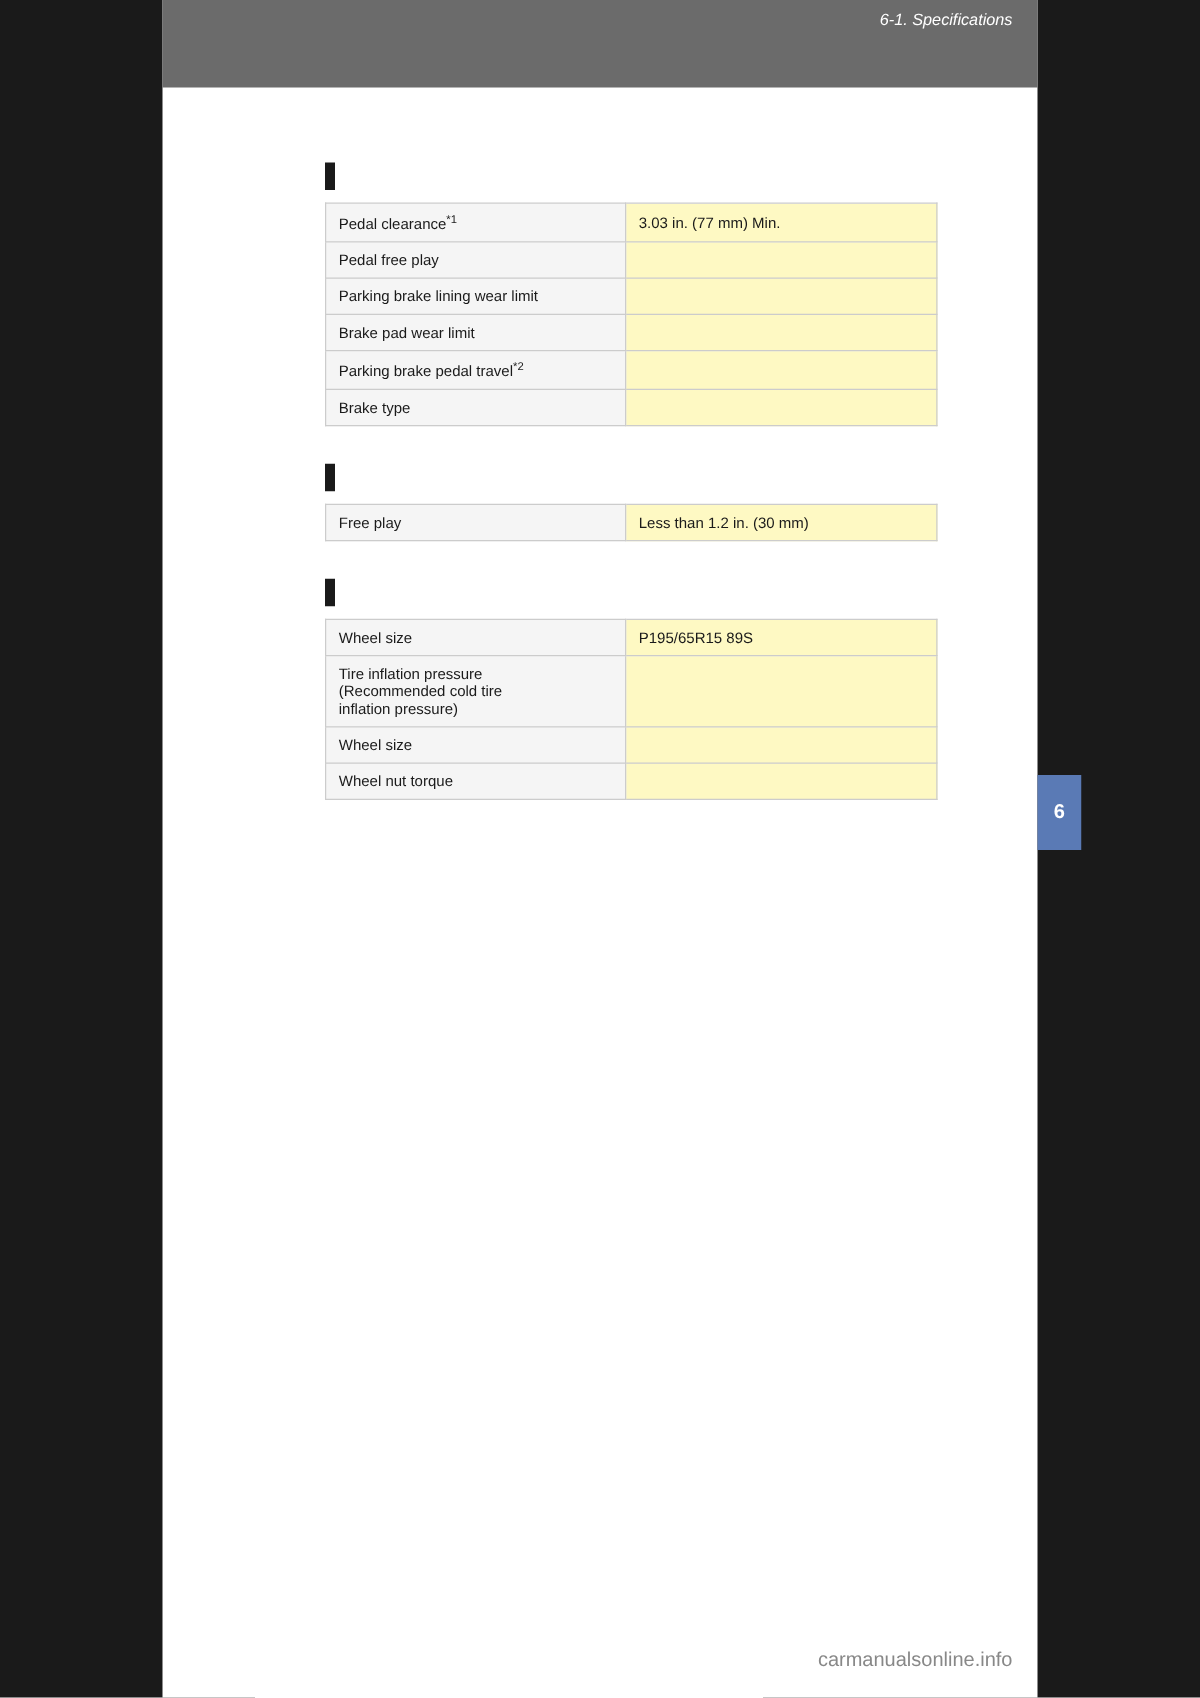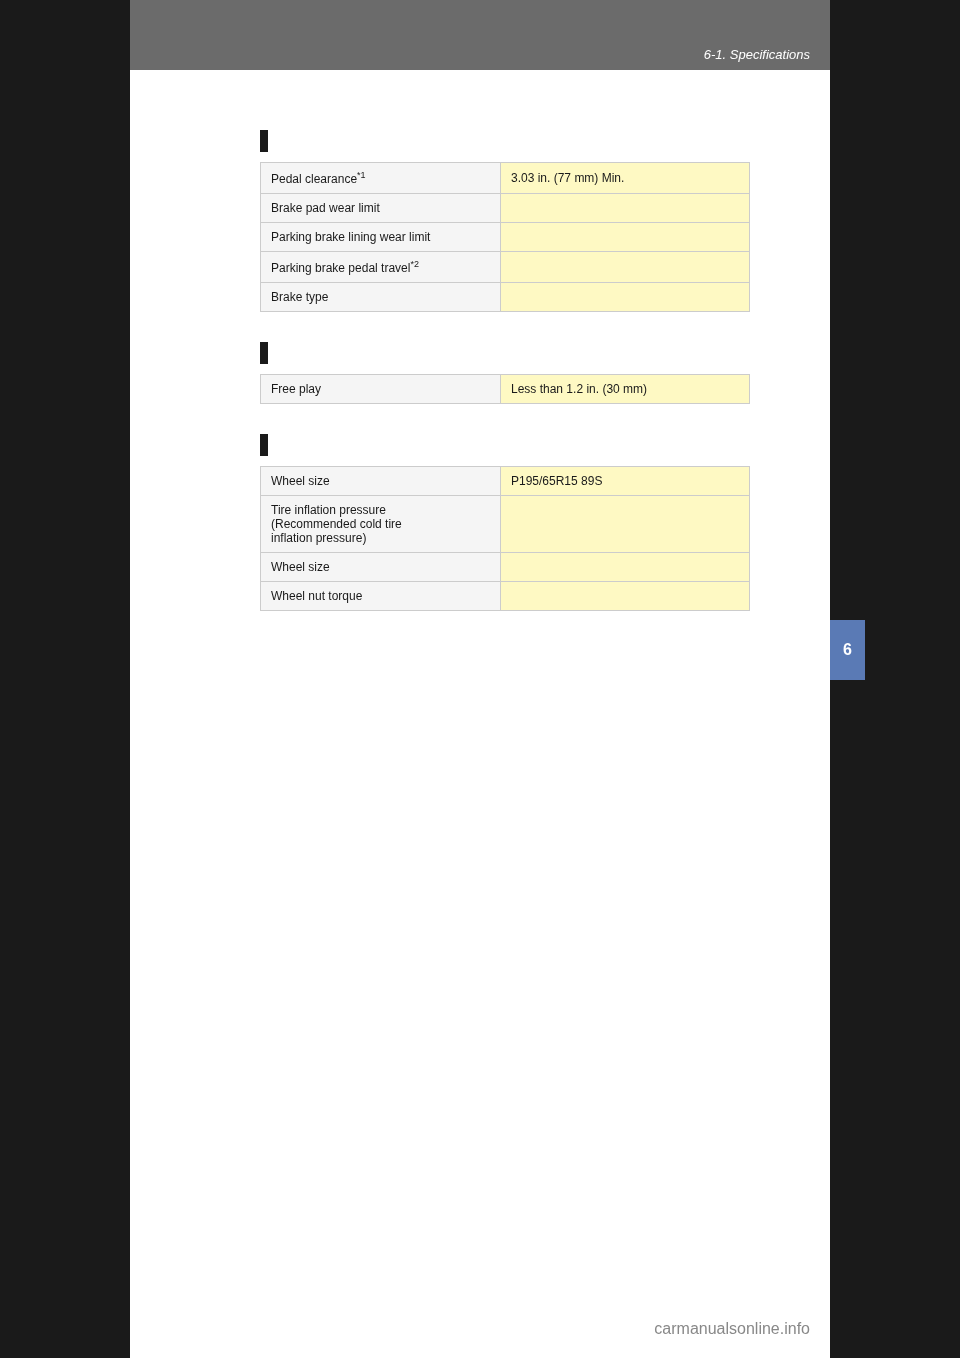--- a/index.html
+++ b/index.html
@@ -19,21 +19,20 @@
       min-height: 1358px;
       position: relative;
     }
 
     
     .header-bar {
       background-color: #6b6b6b;
       width: 100%;
       height: 70px;
       display: flex;
-      align-items: flex-end;
       justify-content: flex-end;
       padding: 8px 20px;
       margin-bottom: 0;
     }
 
     .header-title {
       color: #ffffff;
       font-size: 13px;
       font-style: italic;
     }
@@ -130,25 +129,29 @@
       <div class="section-bar"></div>
     </div>
 
     <table class="specs-table">
       <tbody>
         <tr>
           <td>Pedal clearance<sup>*1</sup></td>
           <td>3.03 in. (77 mm) Min.</td>
         </tr>
         <tr>
+          <td>Pedal free play</td>
+          <td></td>
+        </tr>
+        <tr>
+          <td>Parking brake lining wear limit</td>
+          <td></td>
+        </tr>
+        <tr>
           <td>Brake pad wear limit</td>
-          <td></td>
-        </tr>
-        <tr>
-          <td>Parking brake lining wear limit</td>
           <td></td>
         </tr>
         <tr>
           <td>Parking brake pedal travel<sup>*2</sup></td>
           <td></td>
         </tr>
         <tr>
           <td>Brake type</td>
           <td></td>
         </tr>

